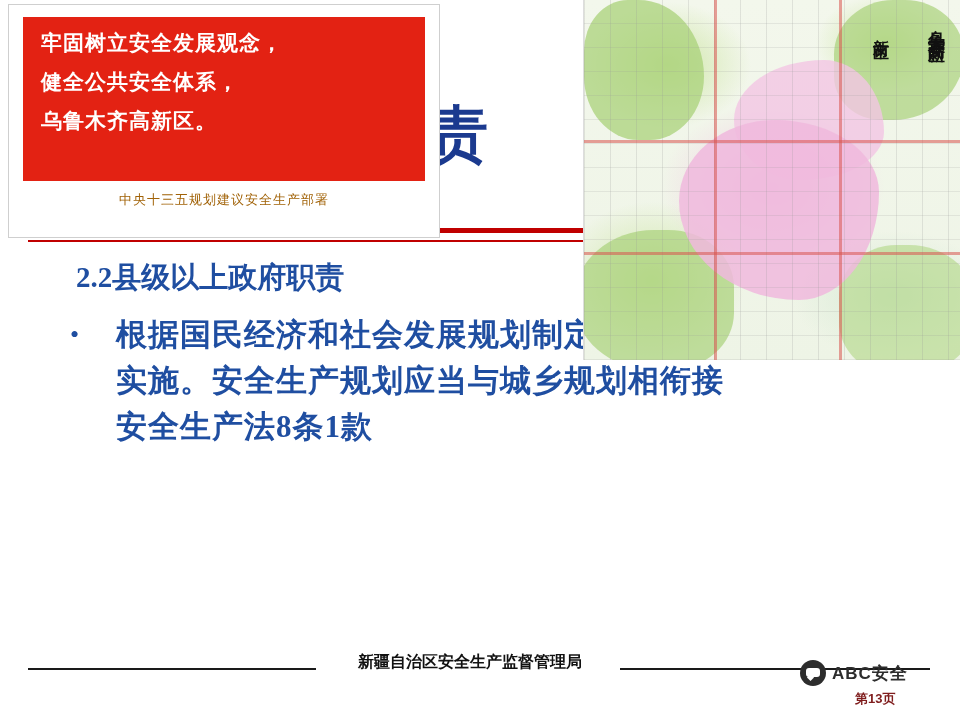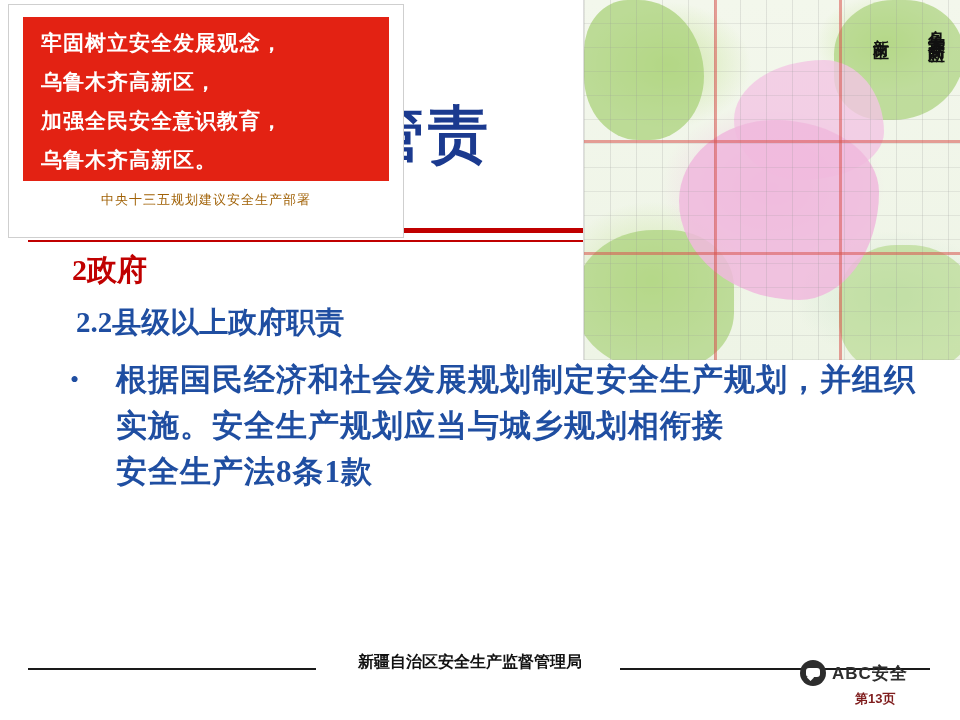--- a/index.html
+++ b/index.html
@@ -52,21 +52,21 @@
     height: 2px;
     background: #c00000;
     z-index: 1;
   }
 
   
   .banner-pic {
     position: absolute;
     left: 8px;
     top: 4px;
-    width: 396px;
+    width: 432px;
     height: 234px;
     background: #ffffff;
     border: 1px solid #cfcfcf;
     box-sizing: border-box;
     z-index: 3;
   }
   .banner-red {
     position: absolute;
     left: 14px;
     top: 12px;
@@ -320,22 +320,21 @@
 
 <div id="slide">
 
   <div class="slide-title">监管责</div>
   <div class="title-rule"></div>
   <div class="title-rule2"></div>
 
   <div class="banner-pic">
     <div class="banner-red">
       <div class="line">牢固树立安全发展观念，</div>
-      <div class="line">乌鲁木齐高新区，</div>
-      <div class="line">加强全民安全意识教育，</div>
+      <div class="line">健全公共安全体系，</div>
       <div class="line">乌鲁木齐高新区。</div>
     </div>
     <div class="banner-caption">中央十三五规划建议安全生产部署</div>
   </div>
 
   <div class="map-pic">
     <div class="map-base"></div>
     <div class="map-green1"></div>
     <div class="map-green2"></div>
     <div class="map-green3"></div>
@@ -345,21 +344,20 @@
     <div class="map-grid"></div>
     <div class="map-road" style="left:0; top:140px; width:377px; height:3px;"></div>
     <div class="map-road" style="left:0; top:252px; width:377px; height:3px;"></div>
     <div class="map-road" style="left:130px; top:0; width:3px; height:360px;"></div>
     <div class="map-road" style="left:255px; top:0; width:3px; height:360px;"></div>
     <div class="map-label">乌鲁木齐高新区</div>
     <div class="map-label2">新市区</div>
   </div>
 
   <div class="body-wrap">
-    <div class="lvl1">2政府</div>
     <div class="lvl2">2.2县级以上政府职责</div>
     <div class="bullet-row">
       <div class="bullet-dot">•</div>
       <div class="bullet-text">
         <span>根据国民经济和社会发展规划制定安全生产规划，并组织实施。安全生产规划应当与城乡规划相衔接</span>
         <span class="cite">安全生产法8条1款</span>
       </div>
     </div>
   </div>
 

